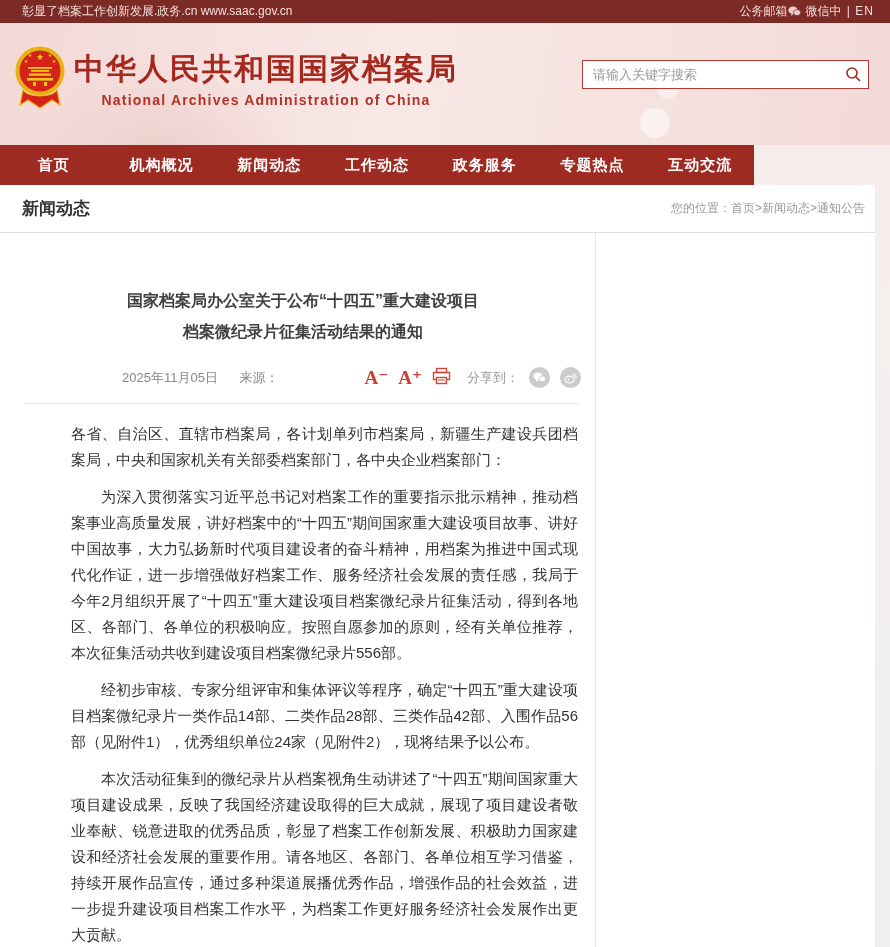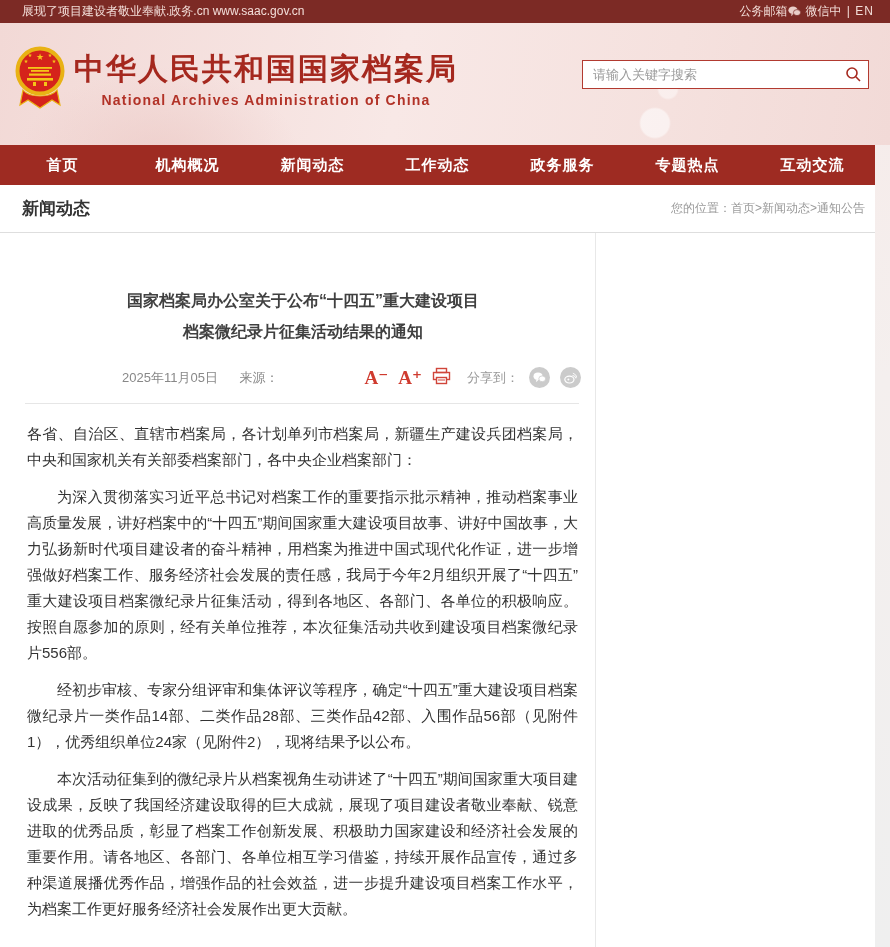--- a/index.html
+++ b/index.html
@@ -43,21 +43,21 @@
     flex:1; border:none; outline:none; font-size:13px; color:#666; padding:0 8px 0 10px;
     font-family:inherit; background:transparent;
   }
   .search input::placeholder{ color:#9a9a9a; }
   .search-btn{ width:30px; height:27px; border:none; background:transparent; cursor:pointer;
     display:flex; align-items:center; justify-content:center; }
 
   
   .navrow{ width:890px; }
   .nav{
-    width:875px; height:40px; background:#9e2b22; display:flex; align-items:stretch;
+    width:754px; height:40px; background:#9e2b22; display:flex; align-items:stretch;
   }
   .nav a{
     flex:1; display:flex; align-items:center; justify-content:center;
     color:#fff; font-size:15px; font-weight:bold; text-decoration:none; letter-spacing:1px;
   }
 
   
   .crumbbar{
     width:875px; height:48px; background:#fff; display:flex; align-items:center;
     justify-content:space-between; padding:0 10px 0 22px; border-bottom:1px solid #dedede;
@@ -88,31 +88,31 @@
   .print-btn{ border:none; background:none; cursor:pointer; padding:0; }
   .share-label{ color:#999; font-size:13px; margin-left:6px; }
   .share-circle{
     width:21px; height:21px; border-radius:50%; background:#cbcbcb; border:none;
     display:flex; align-items:center; justify-content:center; cursor:pointer; padding:0;
   }
   .meta-divider{ border:none; border-top:1px solid #e6e6e6; margin:15px 2px 0 0; }
 
   .bodytext{ padding:17px 3px 0 2px; }
   .bodytext p{
-    font-size:15px; line-height:26px; color:#333; margin-bottom:11px; text-align:justify;
+    font-size:15px; line-height:26px; color:#333; margin-bottom:11px; text-align:justify;margin-left:44px;
   }
   .bodytext p.indent{ text-indent:2em; }
 </style>
 </head>
 <body>
 
 <div class="page">
 
   <div class="topbar">
-    <span>展现了项目建设者敬业奉献.政务.cn www.saac.gov.cn</span>
+    <span>彰显了档案工作创新发展.政务.cn www.saac.gov.cn</span>
     <div class="right">
       <span style="cursor:pointer;">公务邮箱</span>
       <span class="wx" style="cursor:pointer;">
         <svg width="13" height="11" viewBox="0 0 13 11">
           <ellipse cx="5" cy="4.3" rx="4.6" ry="3.8" fill="#e9cdc8"></ellipse>
           <ellipse cx="9" cy="6.6" rx="3.6" ry="3" fill="#e9cdc8" stroke="#7c2a25" stroke-width="0.7"></ellipse>
           <path d="M3.5 8 L3 10 L5.5 8.6 Z" fill="#e9cdc8"></path>
         </svg>
         <span>微信</span>
       </span>

